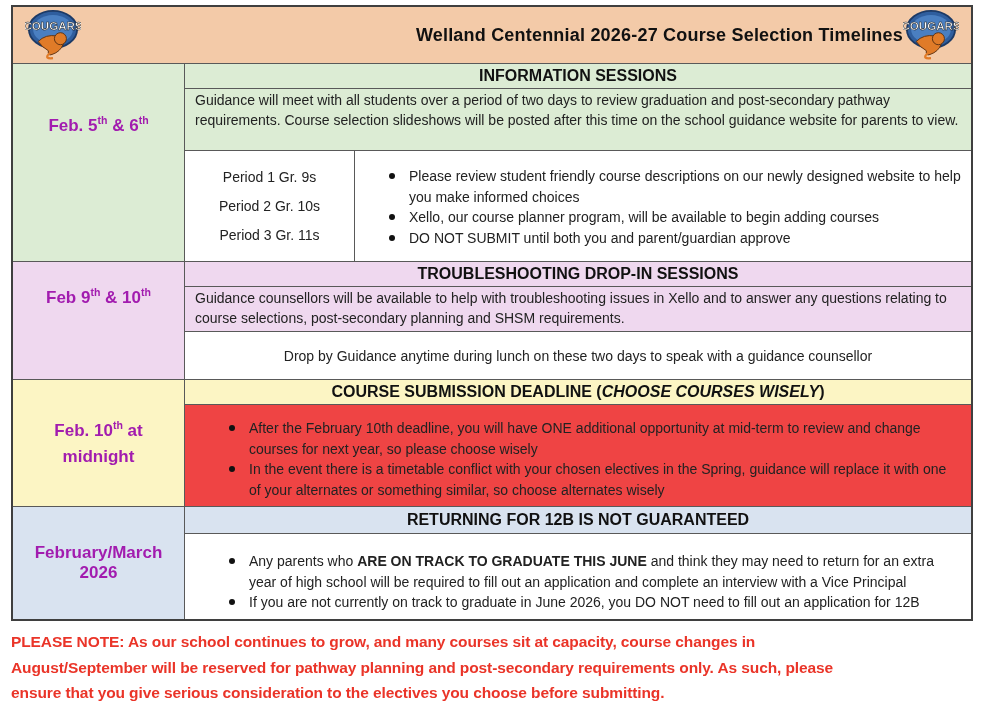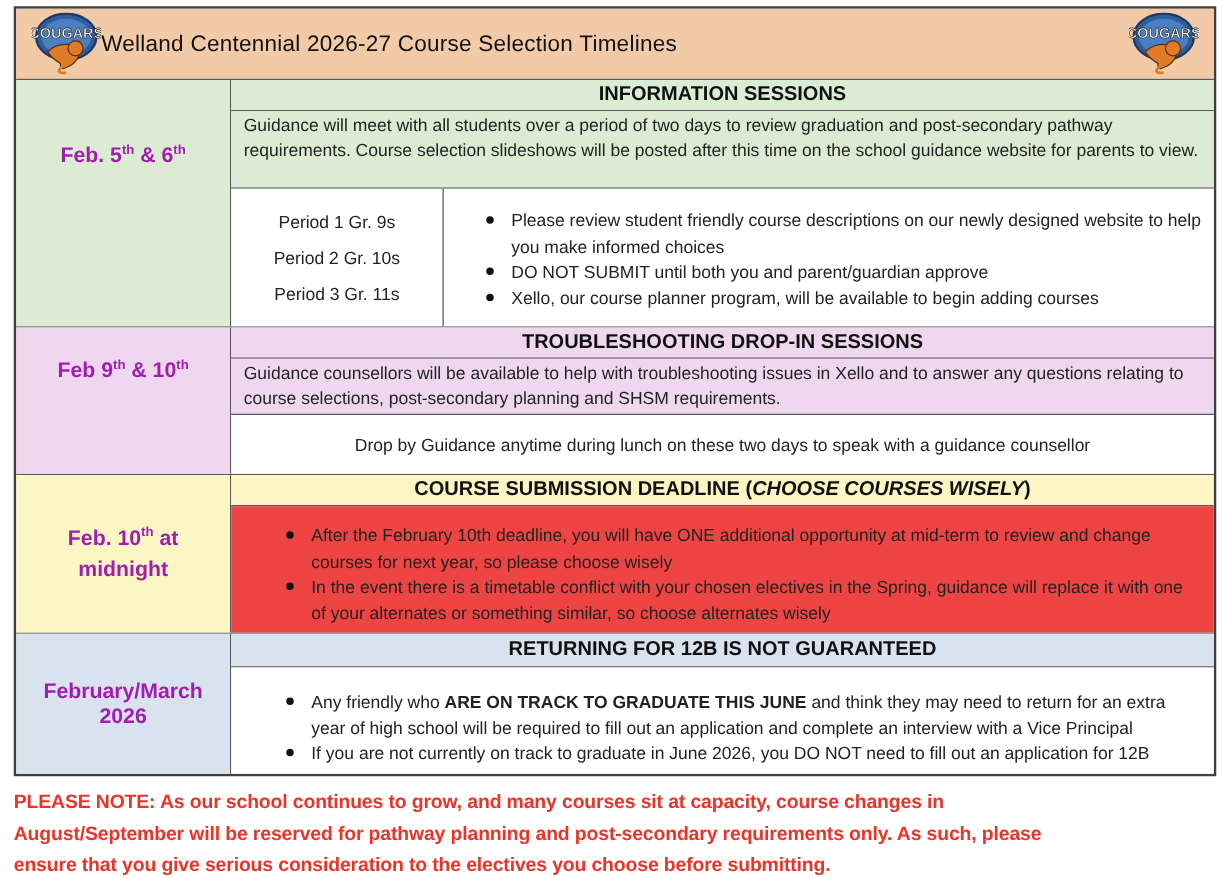--- a/index.html
+++ b/index.html
@@ -22,22 +22,22 @@
   .trow:first-child { border-top: none; }
 
   
   .banner {
     height: 56px;
     background: #f3caa8;
     display: flex; align-items: center;
     padding: 0 12px;
   }
   .banner .title {
-    flex: 1; text-align: left;
-    font-size: 18px; font-weight: normal; letter-spacing: 0.2px;
+    flex: 1; text-align: right;
+    font-size: 18px; font-weight: bold; letter-spacing: 0.2px;
     color: #111111;
   }
   .logo { width: 56px; height: 50px; flex: 0 0 auto; }
 
   
   .date-cell {
     width: 172px; flex: 0 0 172px;
     border-right: 1px solid #595959;
     text-align: center;
     font-weight: bold; font-size: 17px; color: #a21caf;
@@ -157,25 +157,25 @@
             <div>Period 2 Gr. 10s</div>
             <div>Period 3 Gr. 11s</div>
           </div>
           <div class="info-bullets">
             <div class="bullet">
                 <span class="dot"></span>
                 <span>Please review student friendly course descriptions on our newly designed website to help you make informed choices</span>
               </div>
             <div class="bullet">
                 <span class="dot"></span>
-                <span>DO NOT SUBMIT until both you and parent/guardian approve</span>
+                <span>Xello, our course planner program, will be available to begin adding courses</span>
               </div>
             <div class="bullet">
                 <span class="dot"></span>
-                <span>Xello, our course planner program, will be available to begin adding courses</span>
+                <span>DO NOT SUBMIT until both you and parent/guardian approve</span>
               </div>
           </div>
         </div>
       </div>
     </div>
 
     <div class="trow row-trouble">
       <div class="date-cell">
         <span>Feb 9</span><sup>th</sup><span> &amp; 10</span><sup>th</sup>
       </div>
@@ -211,21 +211,21 @@
     <div class="trow row-returning">
       <div class="date-cell">
         <div>February/March</div>
         <div>2026</div>
       </div>
       <div class="content-cell">
         <div class="section-heading">RETURNING FOR 12B IS NOT GUARANTEED</div>
         <div class="returning-bullets">
           <div class="bullet">
               <span class="dot"></span>
-              <span><span>Any friendly who </span><span class="bold-inline">ARE ON TRACK TO GRADUATE THIS JUNE</span><span> and think they may need to return for an extra year of high school will be required to fill out an application and complete an interview with a Vice Principal</span></span>
+              <span><span>Any parents who </span><span class="bold-inline">ARE ON TRACK TO GRADUATE THIS JUNE</span><span> and think they may need to return for an extra year of high school will be required to fill out an application and complete an interview with a Vice Principal</span></span>
             </div>
           <div class="bullet">
               <span class="dot"></span>
               <span>If you are not currently on track to graduate in June 2026, you DO NOT need to fill out an application for 12B</span>
             </div>
         </div>
       </div>
     </div>
 
   </div>

